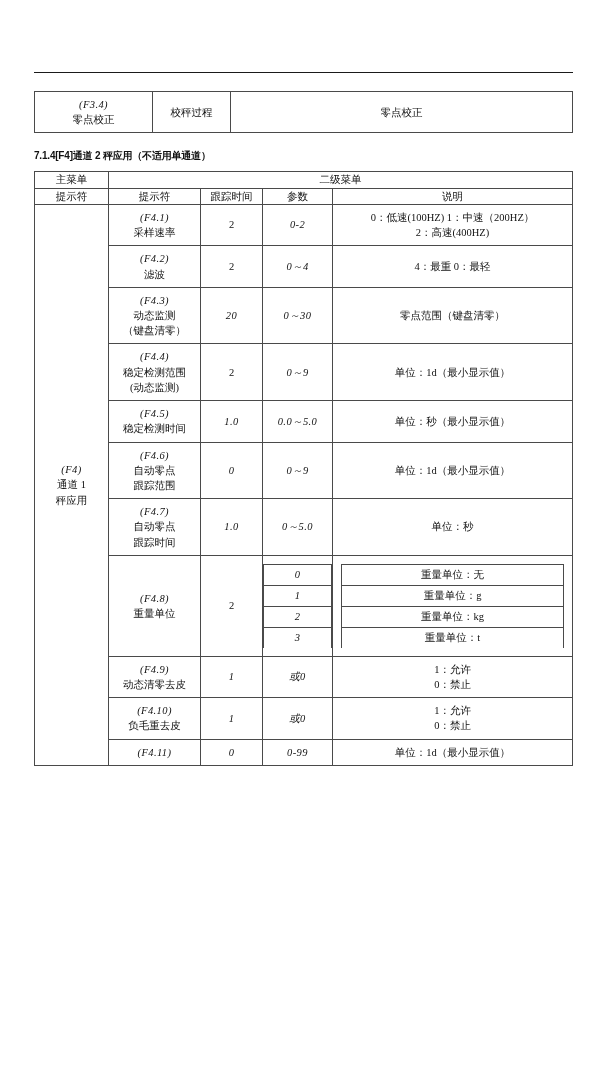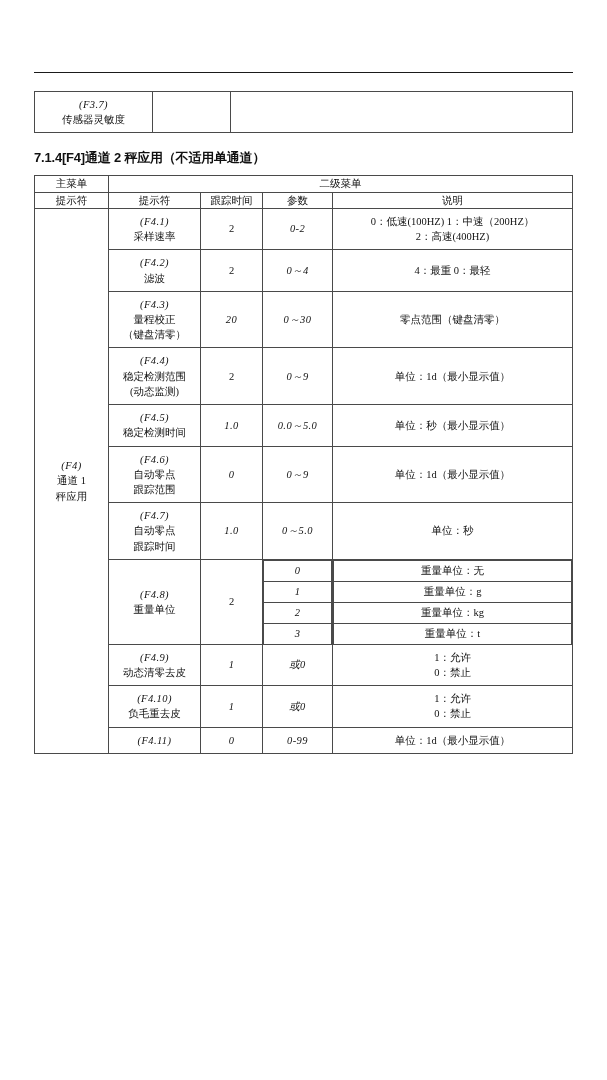--- a/index.html
+++ b/index.html
@@ -61,21 +61,21 @@
     margin-top: 18px;
   }
   #table-f3 td {
     height: 26px;
   }
   .t1-c1 { width: 118px; }
   .t1-c2 { width: 78px; }
   .t1-c3 { width: auto; }
 
   h2.section {
-    font-size: 13px;
+    font-size: 10px;
     font-weight: bold;
     font-family: "Liberation Sans", sans-serif;
     margin: 16px 0 8px 0;
     letter-spacing: -0.2px;
   }
   
   .t2-c1 { width: 74px; }
   .t2-c2 { width: 92px; }
   .t2-c3 { width: 62px; }
   .t2-c4 { width: 70px; }
@@ -119,26 +119,26 @@
   <table class="doc" id="table-f3">
     <colgroup>
         <col class="t1-c1">
         <col class="t1-c2">
         <col class="t1-c3">
       </colgroup>
     <tbody>
       <tr>
         <td>
           <div class="cellpad">
-            <span class="codeline code">(F3.7)</span>
-            <span class="lbl">传感器灵敏度</span>
-          </div>
-        </td>
-        <td></td>
-        <td class="desc"></td>
+            <span class="codeline code">(F3.4)</span>
+            <span class="lbl">零点校正</span>
+          </div>
+        </td>
+        <td>校秤过程</td>
+        <td class="desc">零点校正</td>
       </tr>
     </tbody>
   </table>
 
   <h2 class="section">7.1.4[F4]通道 2 秤应用（不适用单通道）</h2>
 
   <table class="doc" id="table-f4">
     <colgroup>
         <col class="t2-c1">
         <col class="t2-c2">
@@ -188,21 +188,21 @@
         </td>
         <td>2</td>
         <td class="code">0～4</td>
         <td class="desc-center">4：最重   0：最轻</td>
       </tr>
 
       <tr>
         <td>
           <div class="cellpad">
             <span class="codeline code">(F4.3)</span>
-            <span class="lbl">量程校正</span>
+            <span class="lbl">动态监测</span>
             <span class="lbl">（键盘清零）</span>
           </div>
         </td>
         <td class="code">20</td>
         <td class="code">0～30</td>
         <td class="desc-center">零点范围（键盘清零）</td>
       </tr>
 
       <tr>
         <td>
@@ -274,21 +274,21 @@
                 </tr>
               <tr>
                   <td class="code">2</td>
                 </tr>
               <tr>
                   <td class="code">3</td>
                 </tr>
             </tbody>
           </table>
         </td>
-        <td style="padding:0">
+        <td style="padding:8px">
           <table class="nested">
             <tbody>
               <tr>
                   <td class="desc-center">重量单位：无</td>
                 </tr>
               <tr>
                   <td class="desc-center">重量单位：g</td>
                 </tr>
               <tr>
                   <td class="desc-center">重量单位：kg</td>

